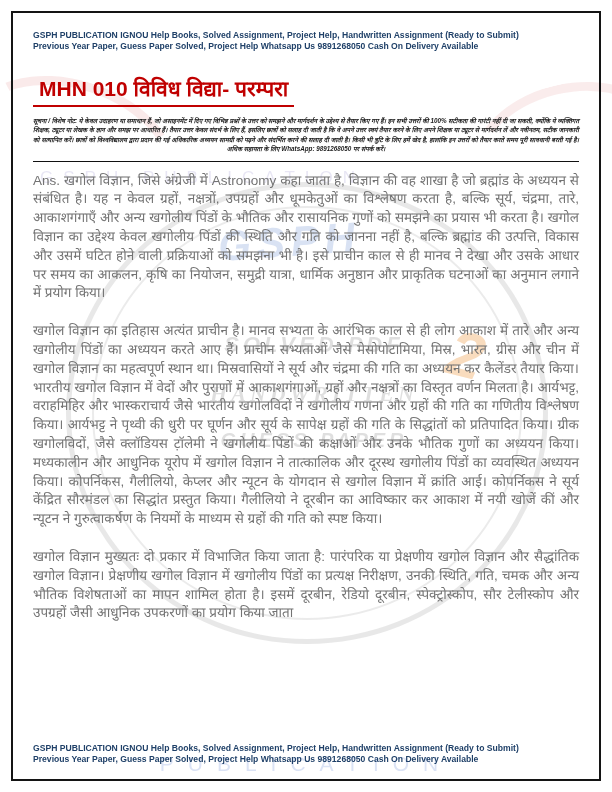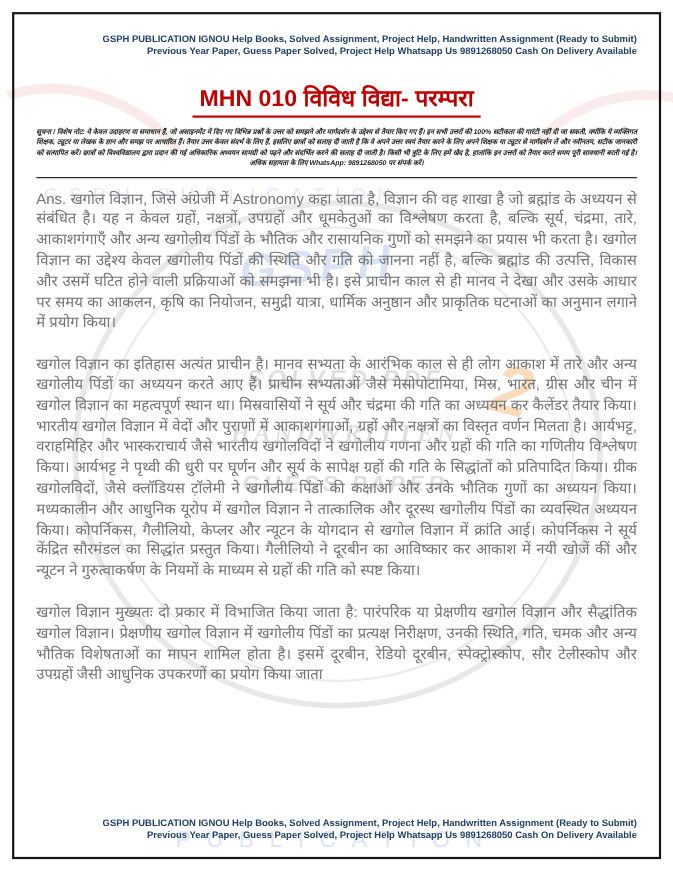--- a/index.html
+++ b/index.html
@@ -89,32 +89,32 @@
     transform: rotate(-14deg);
   }
 
   
   .content {
     position: absolute;
     left: 33px; right: 33px; top: 30px;
   }
 
   .doc-header, .doc-footer {
-    text-align: right;
+    text-align: left;
     font-size: 8.6px;
     line-height: 11px;
     font-weight: bold;
     color: #1F4068;
   }
   .doc-footer {
     position: absolute;
     left: 33px; right: 33px; top: 743px;
   }
 
-  .doc-title-wrap { text-align: center; margin-top: 22px; }
+  .doc-title-wrap { text-align: left; margin-top: 22px; }
   .doc-title {
     display: inline-block;
     font-size: 21px;
     font-weight: bold;
     color: #C00000;
     padding: 0 6px 3px 6px;
     border-bottom: 2.5px solid #C00000;
   }
 
   .disclaimer {

